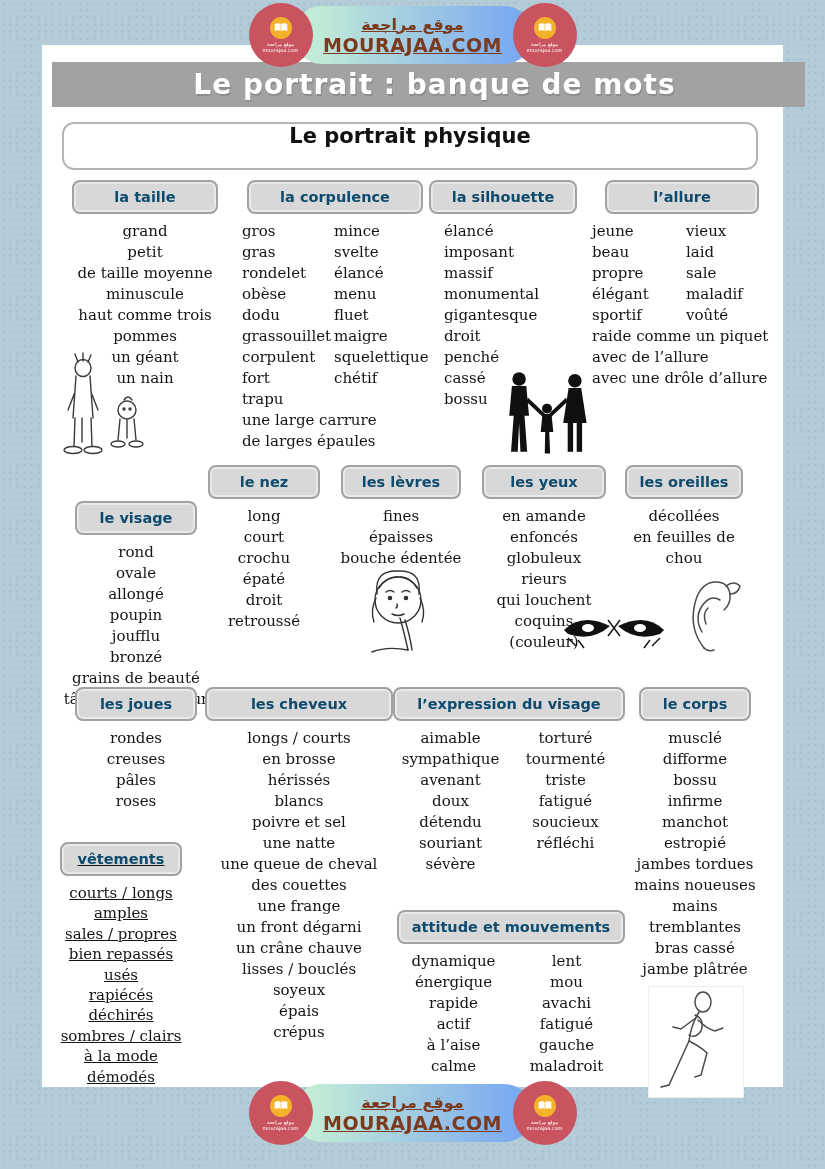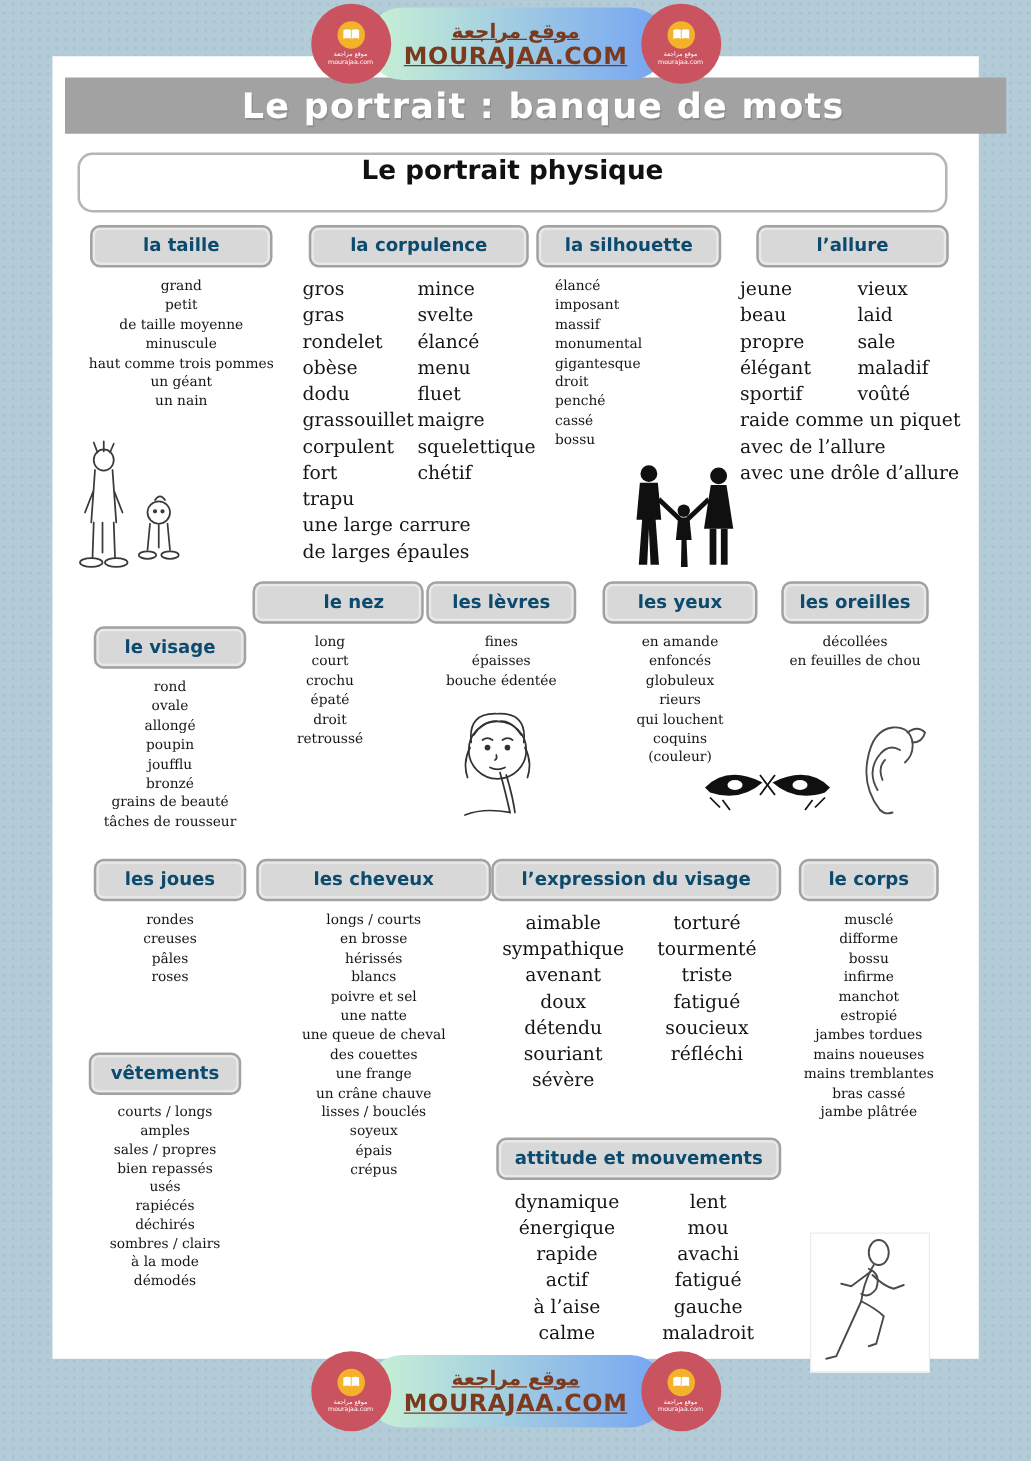--- a/index.html
+++ b/index.html
@@ -33,21 +33,21 @@
   
   .card{position:absolute;left:62px;top:122px;width:692px;height:44px;background:#ffffff;
     border:2px solid #b5b5b5;border-radius:12px;display:flex;align-items:flex-start;justify-content:center;z-index:2;}
   .card-title{font-family:"DejaVu Sans",sans-serif;font-weight:bold;font-size:21px;color:#111111;}
   
   .col{position:absolute;z-index:2;}
   .sec-pill{background:#d8d8d8;border:2px solid #a2a2a2;border-radius:8px;height:30px;margin:0 auto;
     display:flex;align-items:center;justify-content:center;
     font-family:"DejaVu Sans",sans-serif;font-weight:bold;font-size:14.5px;color:#0c4a6e;
     box-shadow:inset 0 0 0 2px #e9e9e9;}
-  .words{font-size:11px;line-height:1.4;text-align:center;margin-top:7px;}
+  .words{font-size:15px;line-height:1.4;text-align:center;margin-top:7px;}
   .words.la{text-align:left;}
   .pair{display:flex;margin-top:7px;}
   .pair .half{flex:1;}
   .pair .half .w{white-space:nowrap;}
   .pair.la .half{text-align:left;}
   .pair.ca .half{text-align:center;}
   .pair .half,.extra{font-size:15px;line-height:1.4;}
   .extra{text-align:left;}
   .ill{position:absolute;z-index:2;}
   .runner-box{background:#ffffff;border:1px solid #ececec;}
@@ -219,21 +219,21 @@
         <div class="w">allongé</div>
         <div class="w">poupin</div>
         <div class="w">joufflu</div>
         <div class="w">bronzé</div>
         <div class="w">grains de beauté</div>
         <div class="w">tâches de rousseur</div>
       </div>
   </div>
 
   <div class="col" style="left:202px;top:465px;width:124px;">
-    <div class="sec-pill" style="width:108px;padding-left:25px;">le nez</div>
+    <div class="sec-pill" style="width:108px;">le nez</div>
     <div class="words">
         <div class="w">long</div>
         <div class="w">court</div>
         <div class="w">crochu</div>
         <div class="w">épaté</div>
         <div class="w">droit</div>
         <div class="w">retroussé</div>
       </div>
   </div>
 
@@ -306,21 +306,21 @@
   <div class="col" style="left:58px;top:687px;width:156px;">
     <div class="sec-pill" style="width:118px;">les joues</div>
     <div class="words">
         <div class="w">rondes</div>
         <div class="w">creuses</div>
         <div class="w">pâles</div>
         <div class="w">roses</div>
       </div>
   </div>
 
-  <div class="col" style="left:54px;top:842px;width:156px;">
+  <div class="col" style="left:43px;top:842px;width:156px;text-decoration:underline;">
     <div class="sec-pill" style="width:118px;">vêtements</div>
     <div class="words" style="line-height:1.36;">
         <div class="w">courts / longs</div>
         <div class="w">amples</div>
         <div class="w">sales / propres</div>
         <div class="w">bien repassés</div>
         <div class="w">usés</div>
         <div class="w">rapiécés</div>
         <div class="w">déchirés</div>
         <div class="w">sombres / clairs</div>
@@ -334,20 +334,21 @@
     <div class="words">
         <div class="w">longs / courts</div>
         <div class="w">en brosse</div>
         <div class="w">hérissés</div>
         <div class="w">blancs</div>
         <div class="w">poivre et sel</div>
         <div class="w">une natte</div>
         <div class="w">une queue de cheval</div>
         <div class="w">des couettes</div>
         <div class="w">une frange</div>
+        <div class="w">un front dégarni</div>
         <div class="w">un crâne chauve</div>
         <div class="w">lisses / bouclés</div>
         <div class="w">soyeux</div>
         <div class="w">épais</div>
         <div class="w">crépus</div>
       </div>
   </div>
 
   <div class="col" style="left:393px;top:687px;width:230px;">
     <div class="sec-pill" style="width:228px;">l’expression du visage</div>

